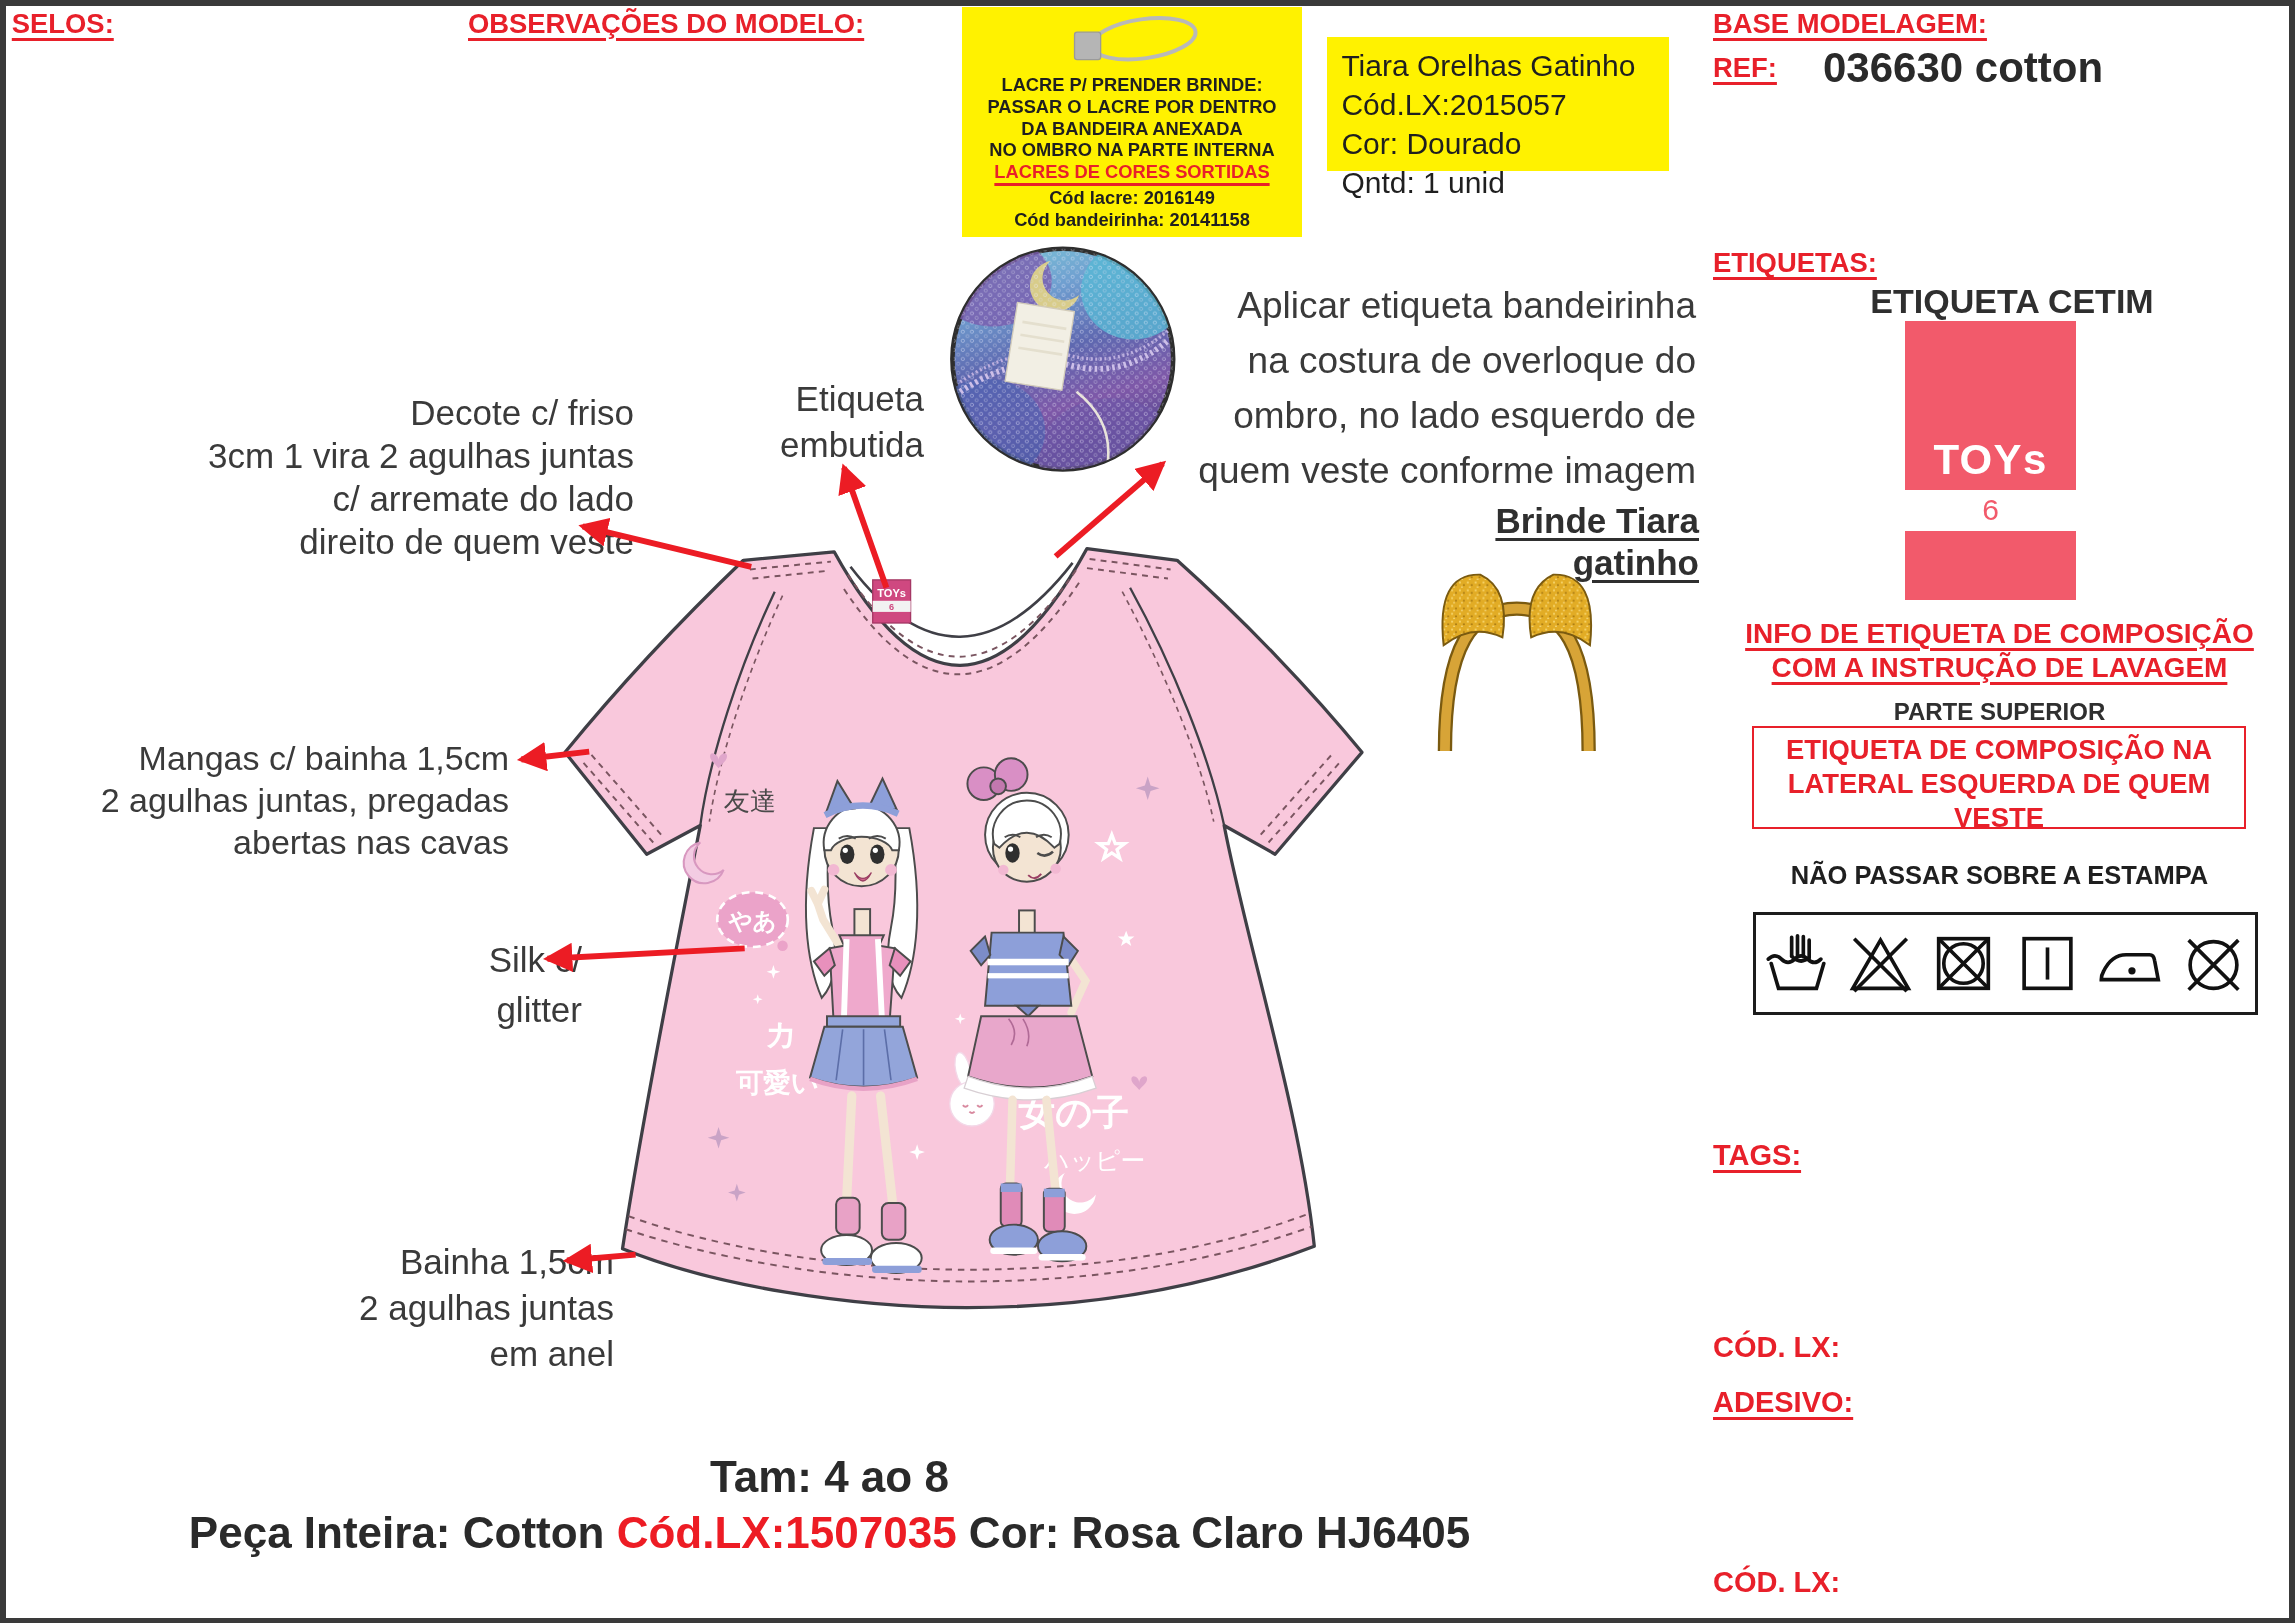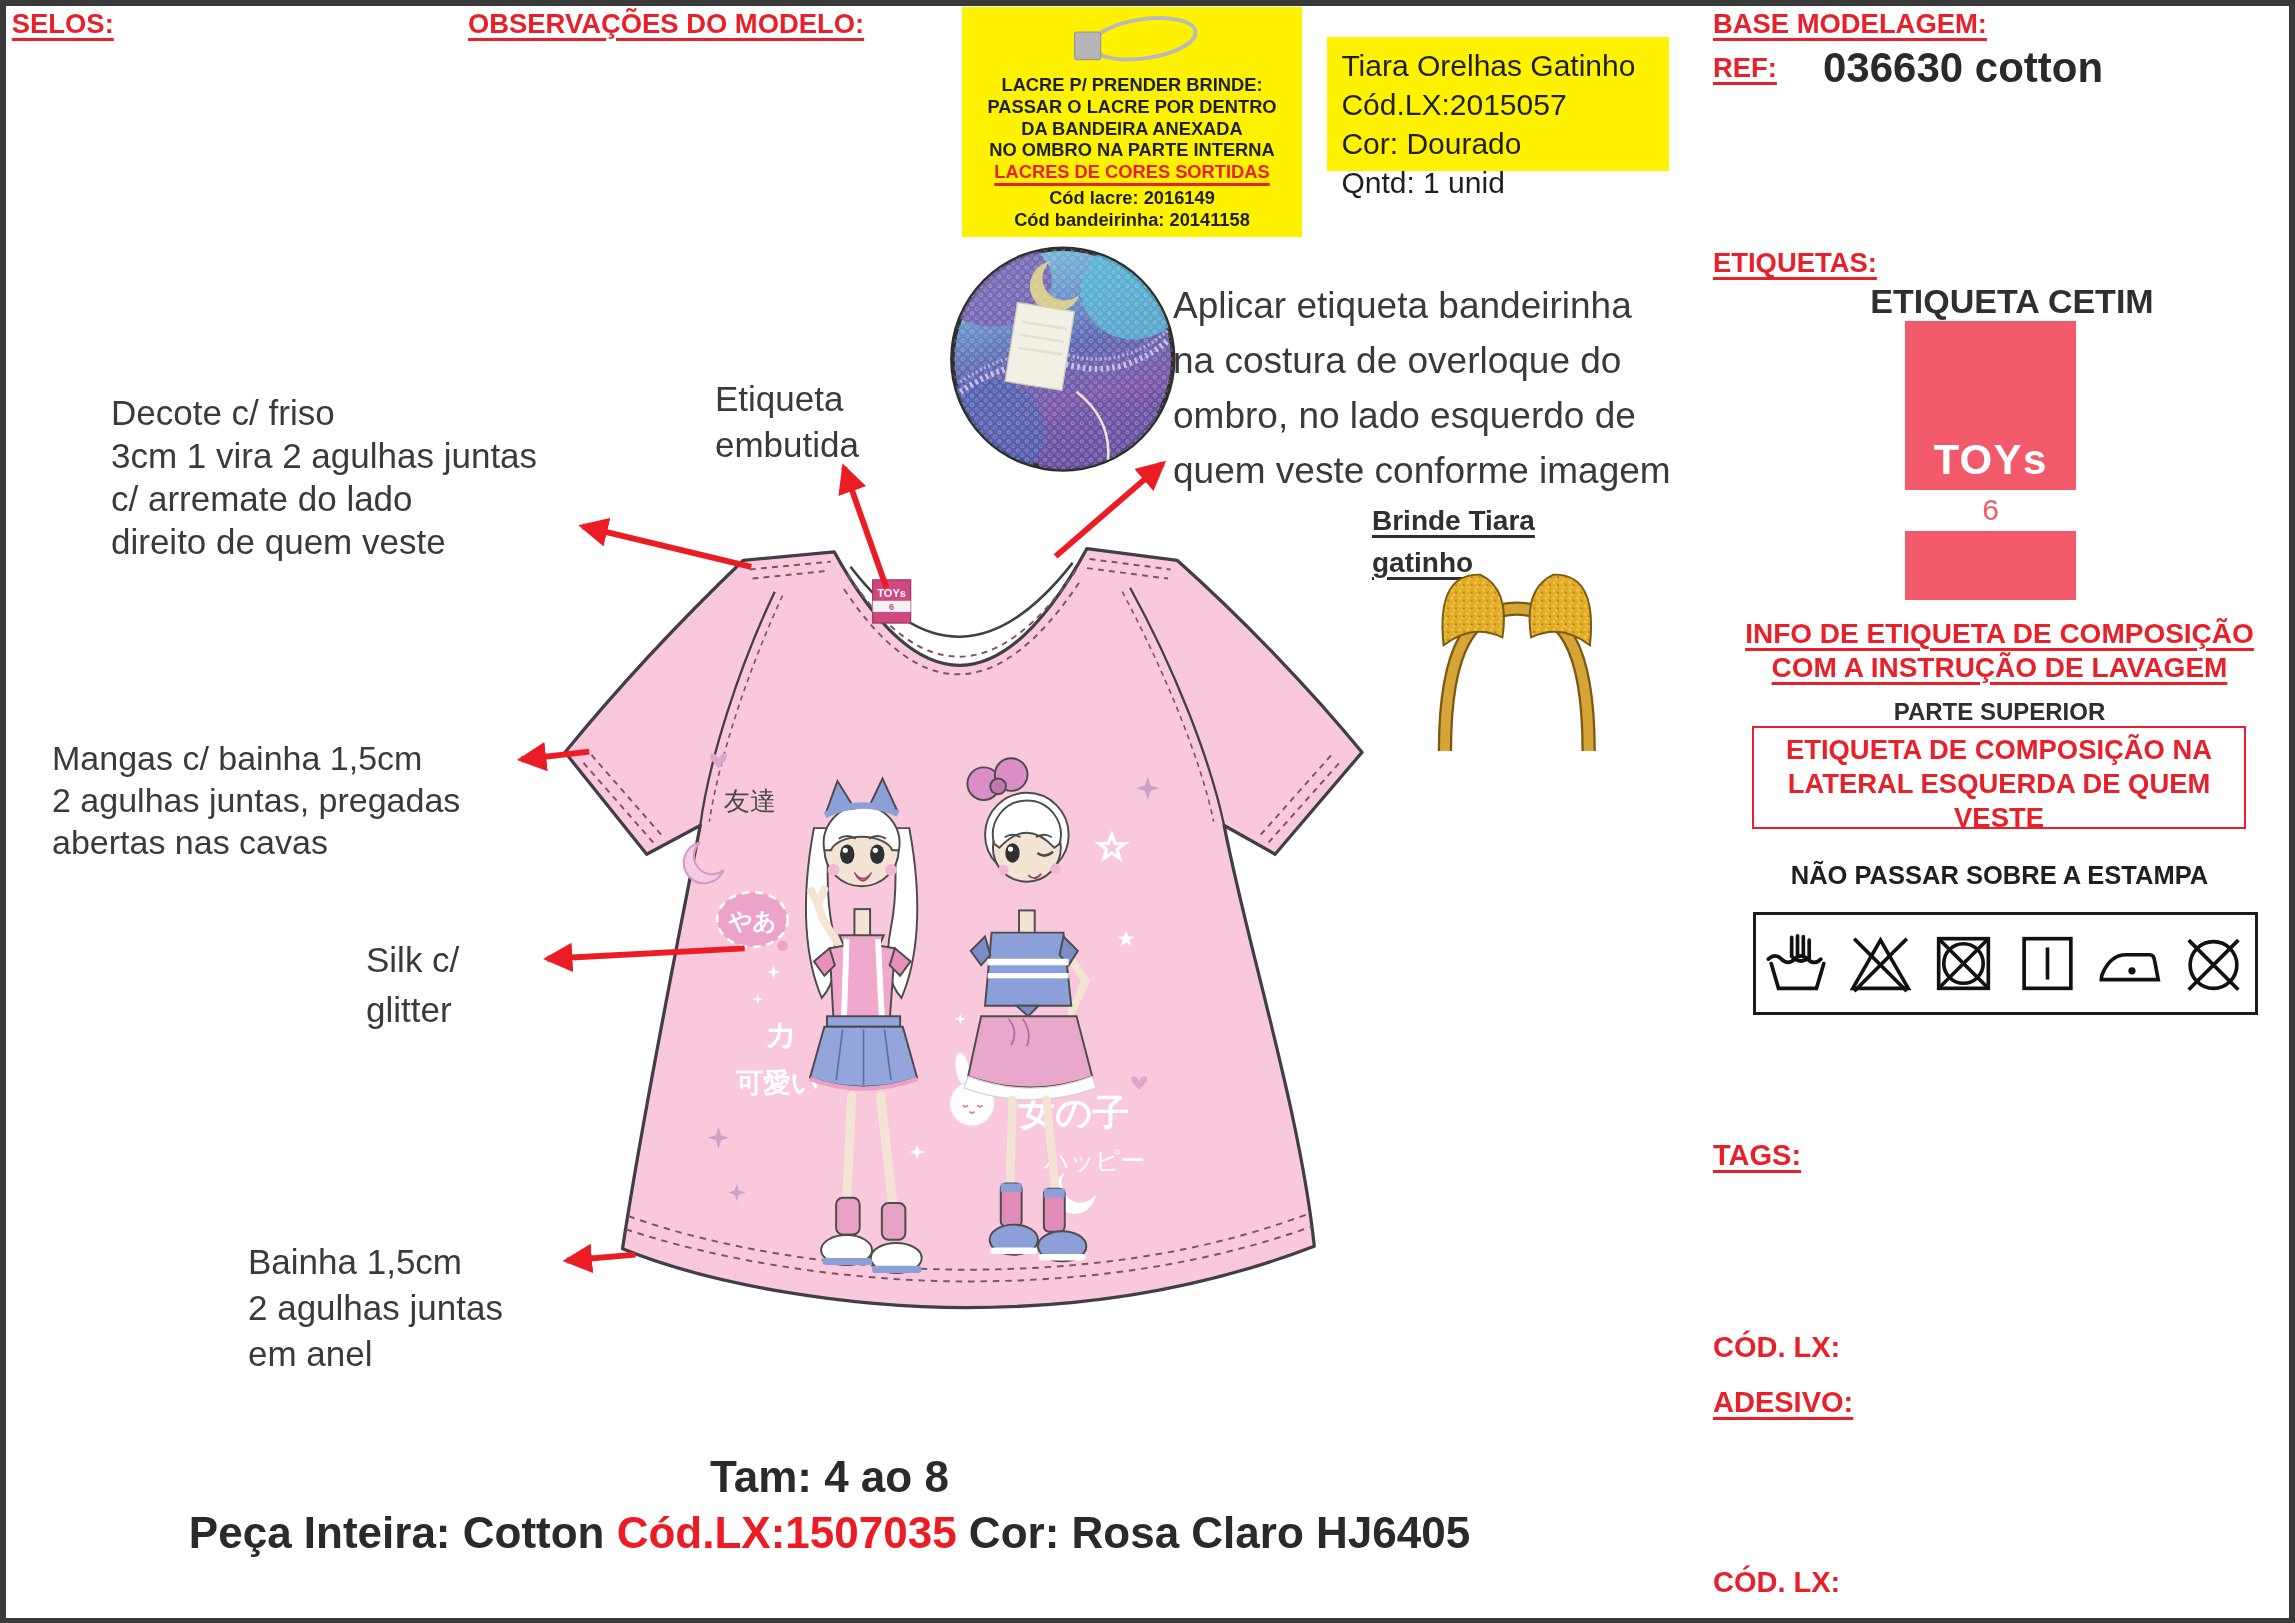--- a/index.html
+++ b/index.html
@@ -3,21 +3,21 @@
 <meta charset="utf-8">
 <style>
   html,body{margin:0;padding:0;background:#888;}
   .page{position:relative;width:2295px;height:1624px;background:#ffffff;
         font-family:"Liberation Sans","DejaVu Sans",sans-serif;overflow:hidden;}
   .abs{position:absolute;}
   .line{position:absolute;background:#3a3a3a;}
   .frame{position:absolute;left:0;top:0;right:0;bottom:0;border:6.5px solid #3a3a3a;}
   .red-h{color:#e8202a;font-weight:bold;text-decoration:underline;
          text-decoration-thickness:2.6px;text-underline-offset:4.6px;}
-  .ann{color:#3a3a3a;text-align:left;}
+  .ann{color:#3a3a3a;text-align:right;}
   .yellow{background:#fff200;}
   .bold{font-weight:bold;}
   .ctr{text-align:center;}
   .tag-pink{background:#f25a6b;}
   svg{display:block;}
   .carebox{position:absolute;border:3.3px solid #1c1c1c;display:flex;align-items:center;
            justify-content:space-around;background:#fff;}
 </style>
 </head>
 <body>
@@ -91,21 +91,21 @@
     <div>Silk c/</div>
     <div>glitter</div>
   </div>
 
   <div class="abs ann" style="left:248px;top:1239px;width:366px;font-size:35px;line-height:46px;">
     <div>Bainha 1,5cm</div>
     <div>2 agulhas juntas</div>
     <div>em anel</div>
   </div>
 
-  <div class="abs ann bold" style="left:1372px;top:500px;width:287px;font-size:28px;line-height:42px;text-decoration:underline;text-decoration-thickness:2.6px;text-underline-offset:5.2px;color:#2f2f2f;">
+  <div class="abs ann bold" style="left:1412px;top:500px;width:287px;font-size:35px;line-height:42px;text-decoration:underline;text-decoration-thickness:2.6px;text-underline-offset:5.2px;color:#2f2f2f;">
     <div>Brinde Tiara</div>
     <div>gatinho</div>
   </div>
 
   <svg class="abs" style="left:0;top:238px;" width="1701" height="1386" viewBox="0 365 2604 2121">
     <defs>
       <marker id="arr" viewBox="0 0 10 10" refX="8.5" refY="5" markerWidth="5" markerHeight="5" orient="auto-start-reverse">
         <path d="M0,0 L10,5 L0,10 Z" fill="#ec1c24"></path>
       </marker>
       <linearGradient id="photoGrad" x1="0" y1="0" x2="0.3" y2="1">

